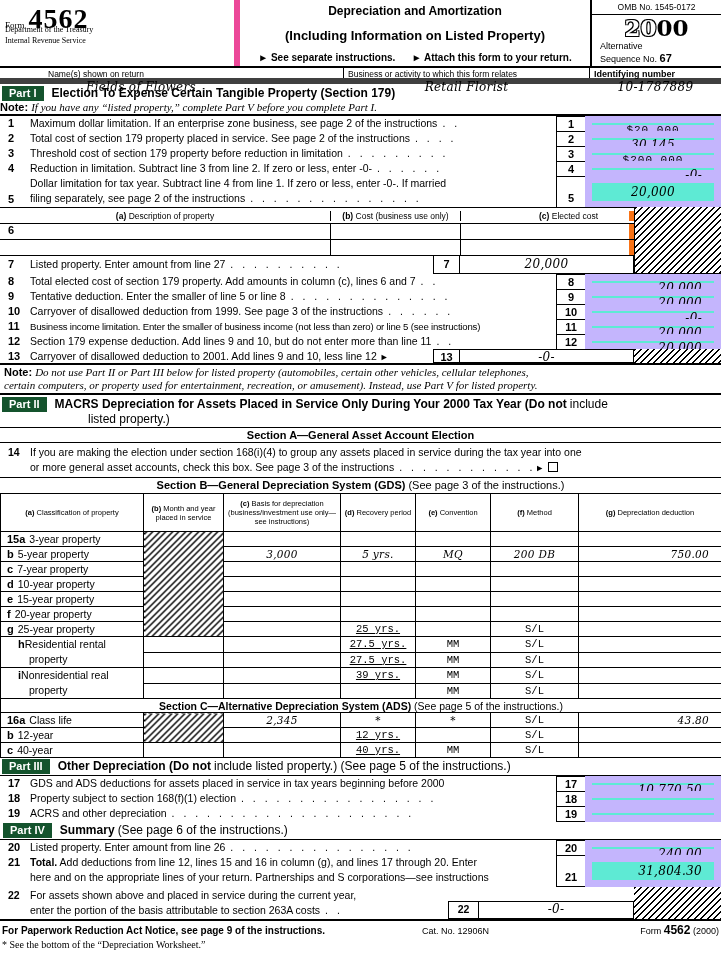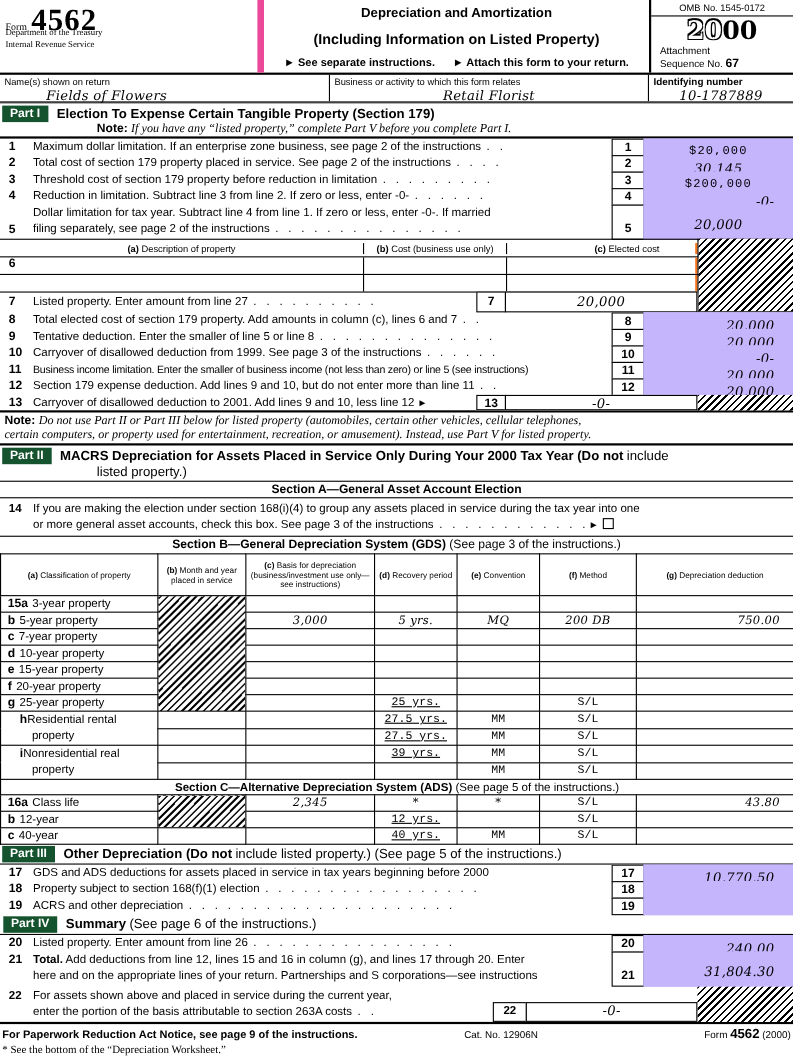--- a/index.html
+++ b/index.html
@@ -28,65 +28,65 @@
   .hdr-sub   { font-size:13px; font-weight:bold; }
   .hdr-instr { display:flex; justify-content:space-evenly; font-size:10px; font-weight:bold; }
   .hdr-right { width:131px; border-left:2px solid #000; display:flex; flex-direction:column; }
   .omb { font-size:8.5px; text-align:center; border-bottom:1px solid #000; padding:2px 0; }
   .year { text-align:center; font-family:"DejaVu Serif", serif; font-weight:bold; font-size:23px; line-height:26px; }
   .yr-o { color:#fff; text-shadow:-1px -1px 0 #000, 1px -1px 0 #000, -1px 1px 0 #000, 1px 1px 0 #000; }
   .attach-blk { font-size:9px; padding-left:8px; line-height:1.25; }
   .seq-n { font-weight:bold; font-size:11px; }
 
   
-  .ident { display:flex; height:26px; border-bottom:2px solid #404040; }
+  .ident { display:flex; height:16px; border-bottom:6px solid #404040;padding-left:44px; }
   .ident > div { padding:1px 4px; font-size:8.5px; }
   .id-c1 { width:300px; border-right:1px solid #000; }
   .id-c2 { flex:1; border-right:1px solid #000; text-align:left; }
   .id-c3 { width:131px; }
   .id-val { display:block; text-align:center; margin-top:1px; font-size:12px; }
   .id-c1 .id-val { text-align:left; padding-left:38px; }
   .id-c2 .lab { display:block; text-align:left; }
   .id-c2 .id-val { text-align:center; }
   .id-c3 .lab { font-weight:bold; font-size:9px; }
 
   
   .partbar { position:relative; padding:2px 0 1px; border-bottom:2px solid #000; }
   .ptab { display:inline-block; background:#14532d; color:#fff; font-weight:bold; font-size:11px;
           padding:1px 7px 2px; margin-left:2px; vertical-align:top; }
   .ptitle { font-weight:bold; font-size:12px; margin-left:8px; }
   .pnorm  { font-weight:normal; font-size:12px; }
   .pline2 { margin-left:88px; font-size:12px; }
-  .pnote  { margin-left:88px; font-size:11px; }
+  .pnote  { font-size:11px; }
   .itx { font-family:"Liberation Serif", serif; font-style:italic; }
 
   
   .fline { position:relative; height:16px; line-height:15px; }
   .fline + .fline { margin-top:-1px; }
   .fl-no { position:absolute; left:8px; font-weight:bold; }
   .fl-tx { position:absolute; left:30px; white-space:nowrap; font-size:10.5px; }
   .nb  { position:absolute; left:556px; width:30px; top:0; bottom:0; border:1px solid #000;
          font-weight:bold; text-align:center; background:#fff; }
-  .amt { position:absolute; left:585px; right:0; top:0; bottom:0; border:5px solid #c4b5fd;
-         text-align:center; background:#c4b5fd; }
+  .amt { position:absolute; left:585px; right:0; top:0; bottom:0; border:7px solid #c4b5fd;
+         text-align:center; background:#5eead4; }
   .amt.r { text-align:right; padding-right:12px; }
   .h2 { height:32px; }
   .h2 .fl-tx2 { position:absolute; left:30px; top:15px; white-space:nowrap; font-size:10.5px; }
   .h2 .nb, .h2 .amt { display:flex; align-items:flex-end; justify-content:center; padding-bottom:1px; }
   .h2 .amt.r { justify-content:flex-end; }
   .cond { font-size:9.6px; letter-spacing:-.2px; }
 
   
   .t6wrap { position:relative; margin-top:-1px; }
   .t6hatch { position:absolute; right:0; top:0; bottom:0; width:87px; border-left:1px solid #000; border-bottom:1px solid #000;}
   .t6h { display:flex; height:17px; border-top:1px solid #000; border-bottom:1px solid #000; font-size:8.5px; align-items:center; }
   .t6r { display:flex; height:16px; border-bottom:1px solid #000; }
   .c-a { width:330px; text-align:center; position:relative; }
   .c-b { width:130px; border-left:1px solid #000; text-align:center; }
-  .c-c { width:174px; border-left:1px solid #000; border-right:2px solid #f97316; text-align:center;padding-left:47px; }
+  .c-c { width:174px; border-left:1px solid #000; border-right:5px solid #f97316; text-align:center;padding-left:47px; }
   .t6no { position:absolute; left:8px; top:0; font-weight:bold; font-size:11px; text-align:left; }
   .l7row { position:relative; height:18px; line-height:17px; }
   .nb7 { position:absolute; left:433px; width:27px; top:-1px; bottom:0; border:1px solid #000; font-weight:bold; text-align:center; background:#fff; }
   .vb7 { position:absolute; left:459px; width:175px; top:-1px; bottom:0; border:1px solid #000; text-align:center; background:#fff; }
 
   .l13row { position:relative; height:16px; line-height:15px; border-bottom:2px solid #000; margin-top:-1px; }
   .l13hatch { position:absolute; right:0; top:0; bottom:0; width:87px; }
 
   
   .midnote { padding:1px 4px 2px; font-size:11px; line-height:12.5px; border-bottom:2px solid #000; }
@@ -149,21 +149,21 @@
       <div class="hdr-sub">(Including Information on Listed Property)</div>
       <div class="hdr-instr">
         <span>► See separate instructions.</span>
         <span>► Attach this form to your return.</span>
       </div>
     </div>
     <div class="hdr-right">
       <div class="omb">OMB No. 1545-0172</div>
       <div class="year"><span class="yr-o">20</span><span>00</span></div>
       <div class="attach-blk">
-        <span>Attachment</span><br>
+        <span>Alternative</span><br>
         <span>Sequence No.</span> <span class="seq-n">67</span>
       </div>
     </div>
   </div>
 
   <div class="ident">
     <div class="id-c1">
       <span class="lab">Name(s) shown on return</span>
       <span class="id-val hand">Fields of Flowers</span>
     </div>

